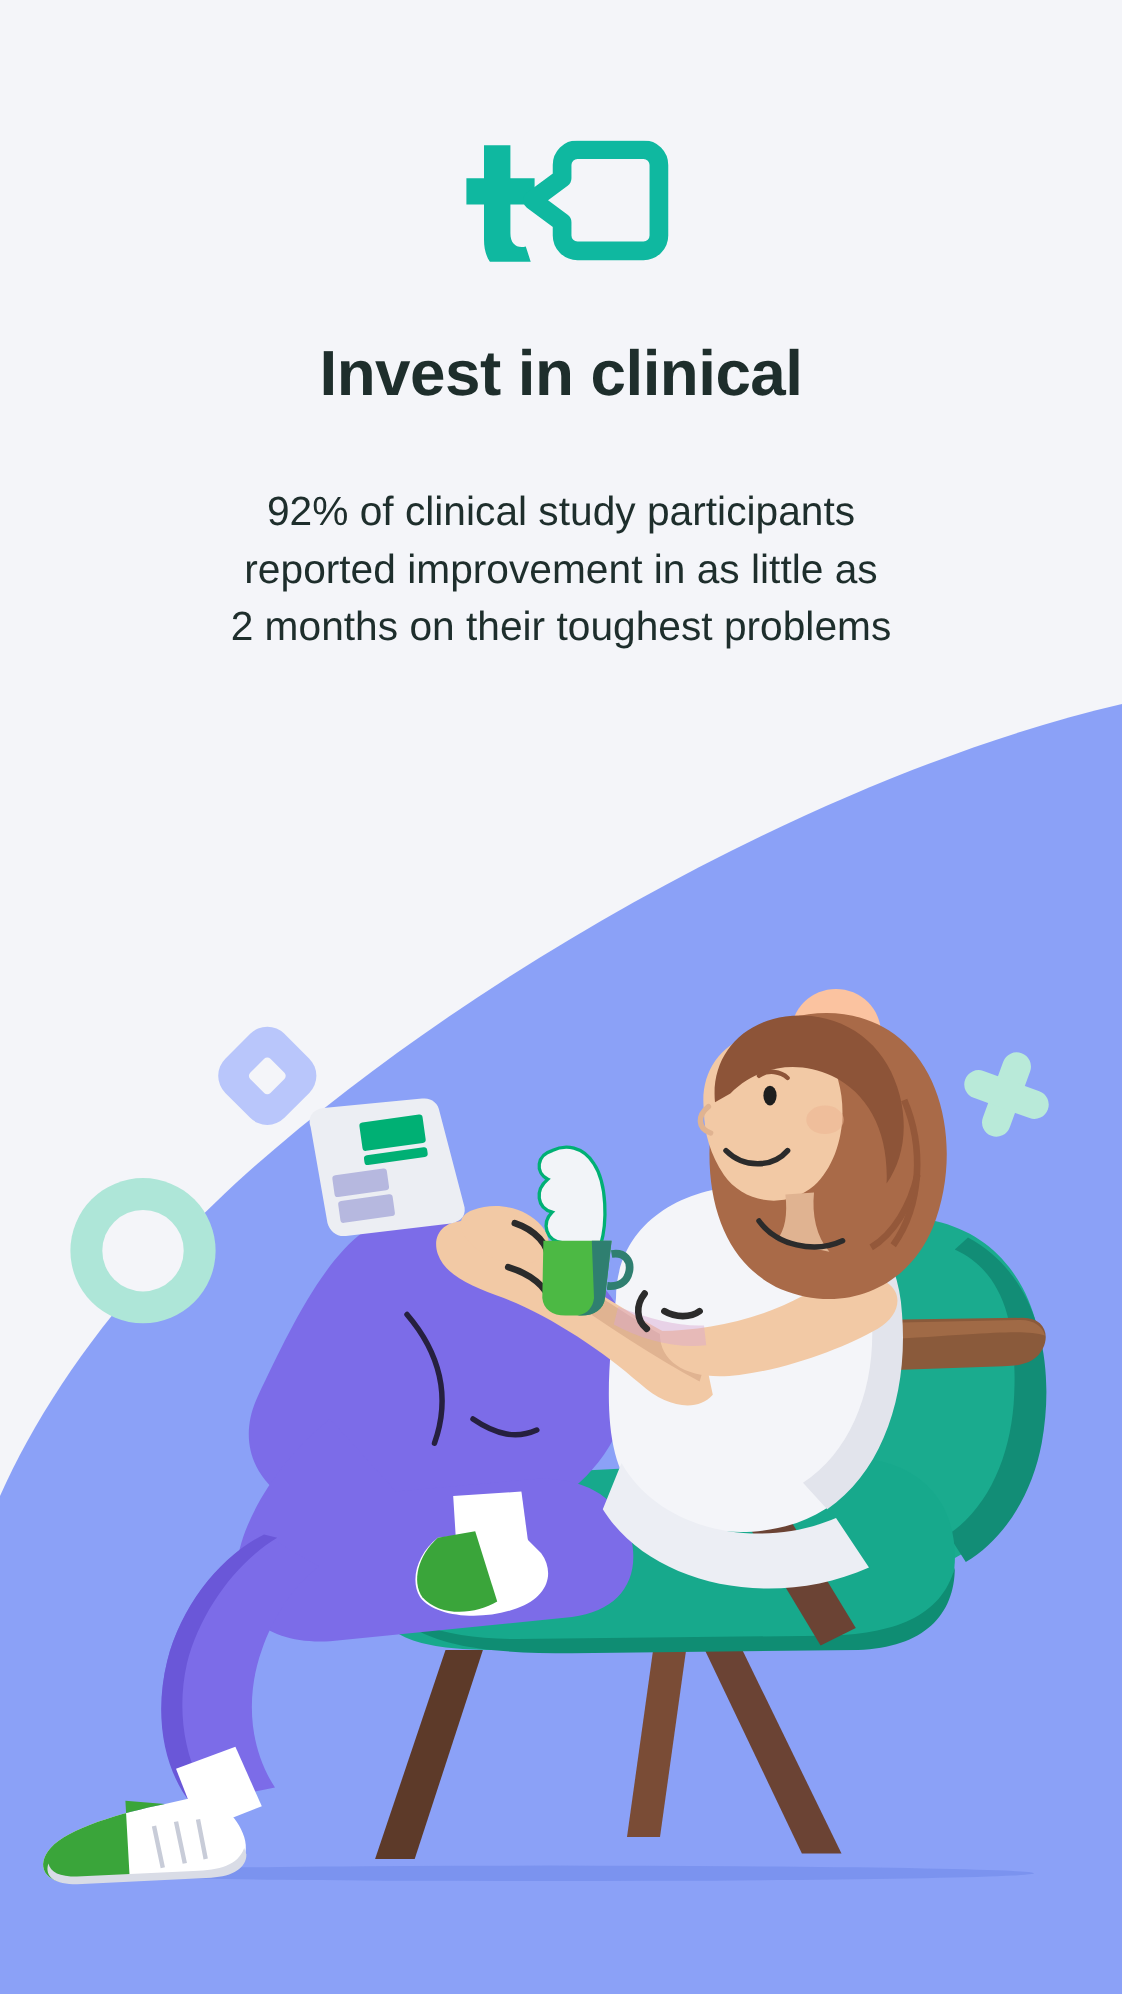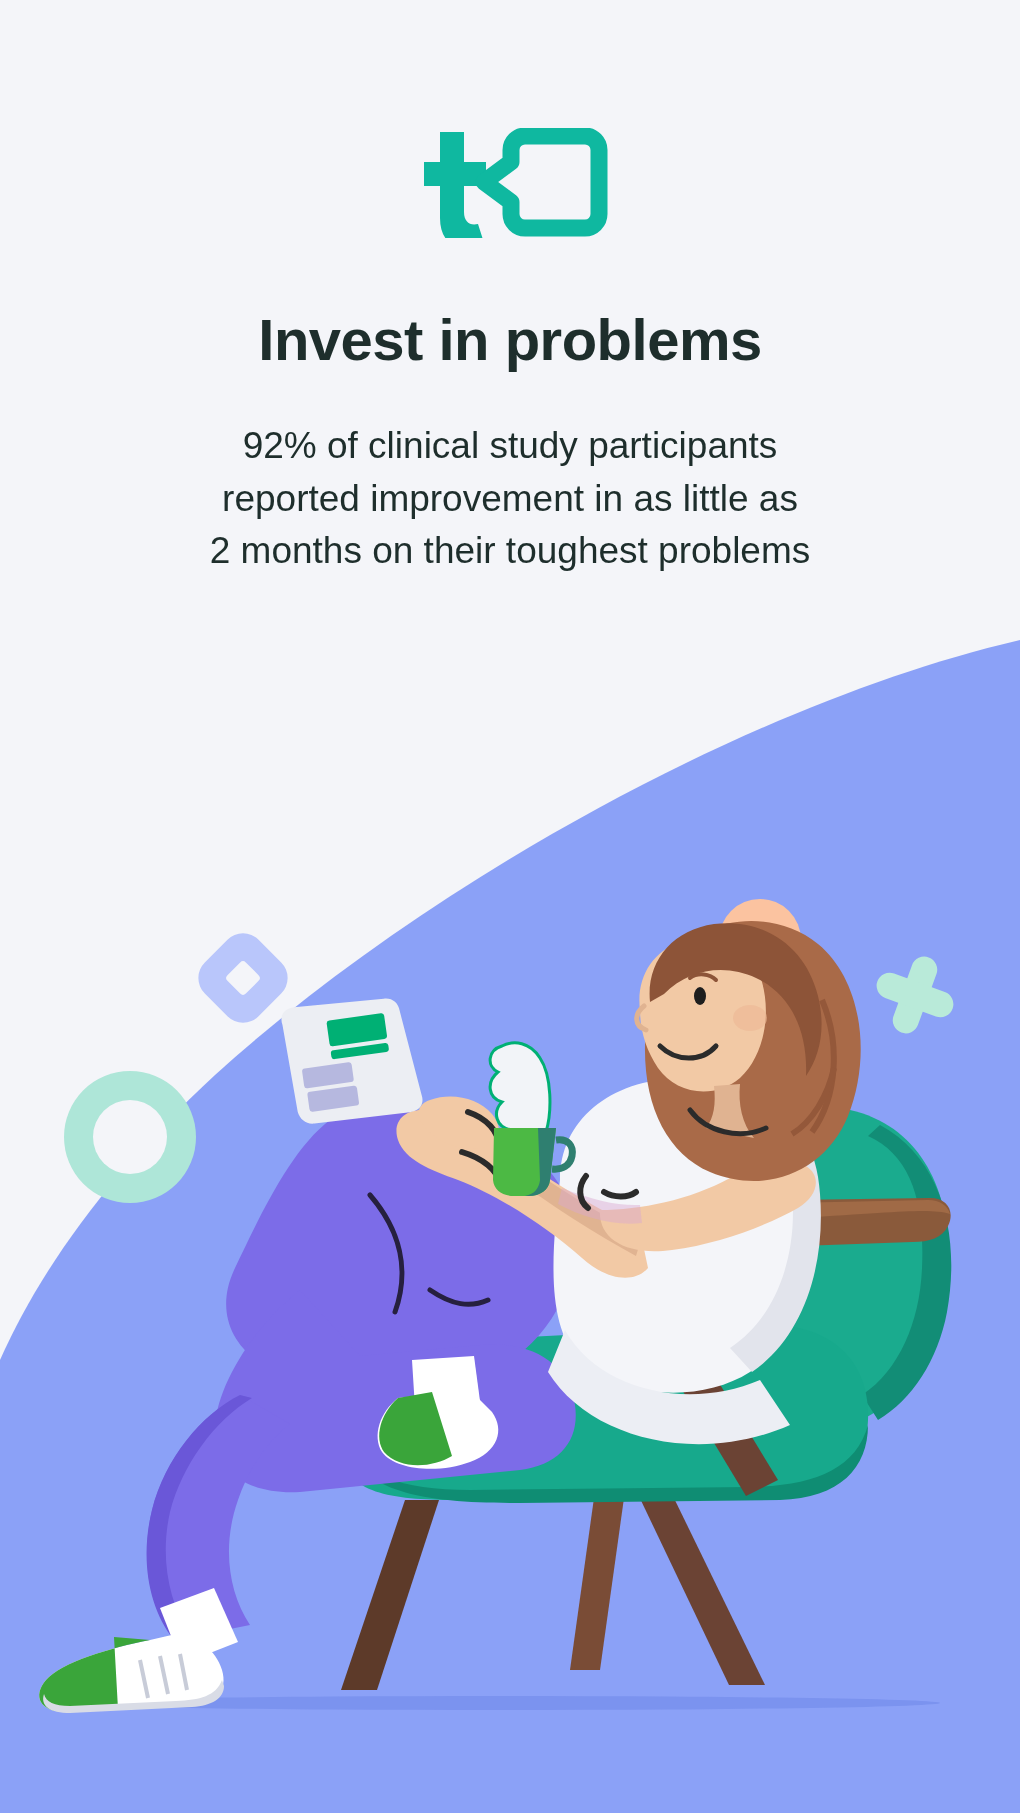--- a/index.html
+++ b/index.html
@@ -24,21 +24,21 @@
     position:absolute; left:0; top:128px; width:1020px;
     display:flex; justify-content:center; align-items:flex-start;
   }
   #headline {
     position:absolute; left:0; top:308px; width:1020px;
     text-align:center;
     font-size:58px; font-weight:bold; letter-spacing:-0.5px;
     color:#1e2e2c; line-height:1.1;
   }
   #subtitle {
-    position:absolute; left:0; top:420px; width:1020px;
+    position:absolute; left:0; top:439px; width:1020px;
     text-align:center;
     font-size:37px; font-weight:400; line-height:1.42;
     color:#1e2e2c;
     white-space:pre-line;
   }
 
   
   #decor { position:absolute; left:0; top:0; width:1020px; height:1813px; }
 
   
@@ -70,21 +70,21 @@
     <svg width="200" height="110" viewBox="0 0 200 110" class="nosel">
 
       <path d="M30 4 h24 v30 h22 v24 h-22 v26 c0 10 6 14 14 12 l7 22
                c-26 9 -45 -2 -45 -28 V58 H14 V34 h16 Z" fill="#0fb8a0"></path>
 
       <path d="M101 22 a14 14 0 0 1 14 -14 h60 a14 14 0 0 1 14 14 v64
                a14 14 0 0 1 -14 14 h-60 a14 14 0 0 1 -14 -14 V74 L74 54 l27 -20 Z" fill="none" stroke="#0fb8a0" stroke-width="17" stroke-linejoin="round"></path>
     </svg>
   </div>
 
-  <div id="headline">Invest in problems</div>
+  <div id="headline">Invest in clinical</div>
 
   <div id="subtitle">92% of clinical study participants
 reported improvement in as little as
 2 months on their toughest problems</div>
 
   <svg id="decor" viewBox="0 0 1020 1813">
 
     <g transform="translate(243,978) rotate(45)">
       <rect x="-38" y="-38" width="76" height="76" rx="22" fill="#b9c6fb"></rect>
       <rect x="-13" y="-13" width="26" height="26" rx="4" fill="#f4f5f9"></rect>

